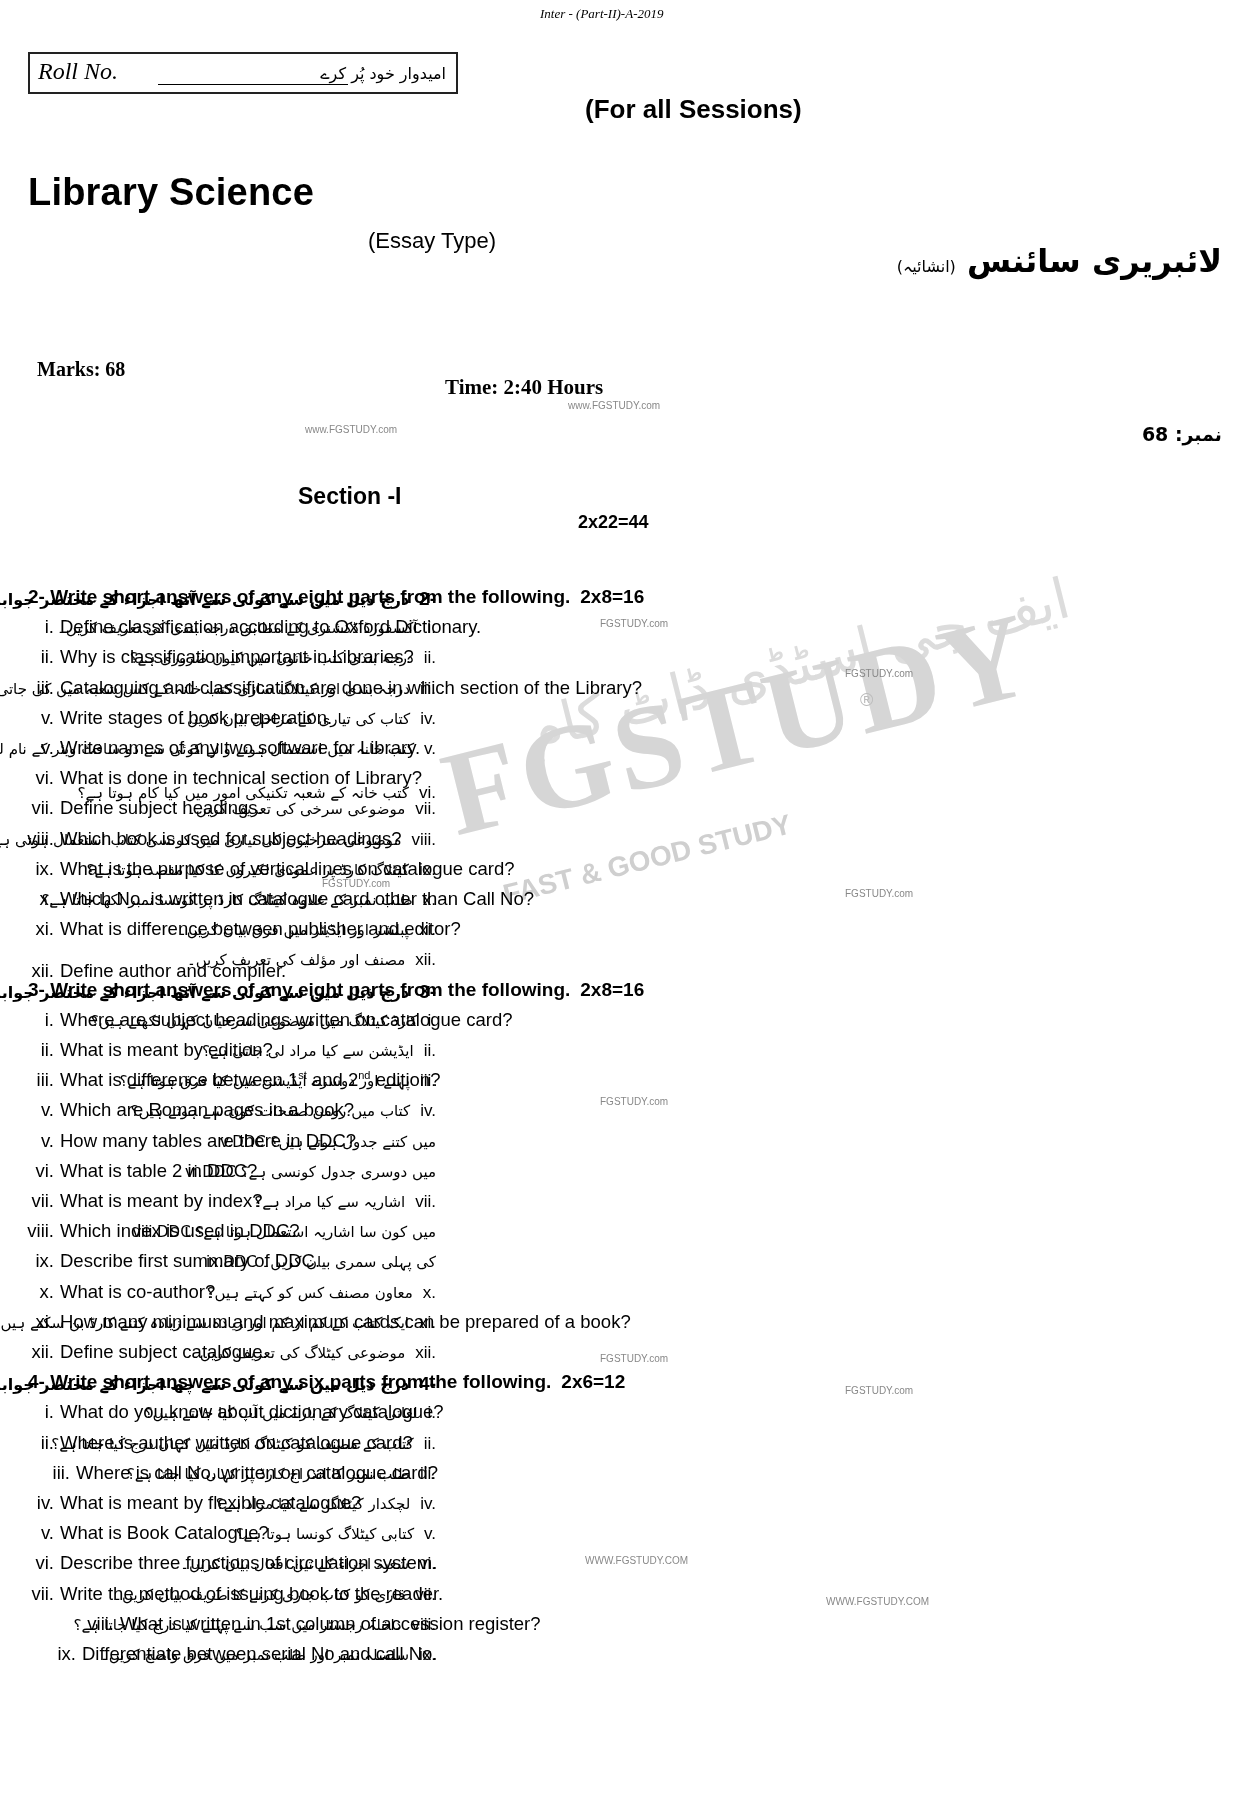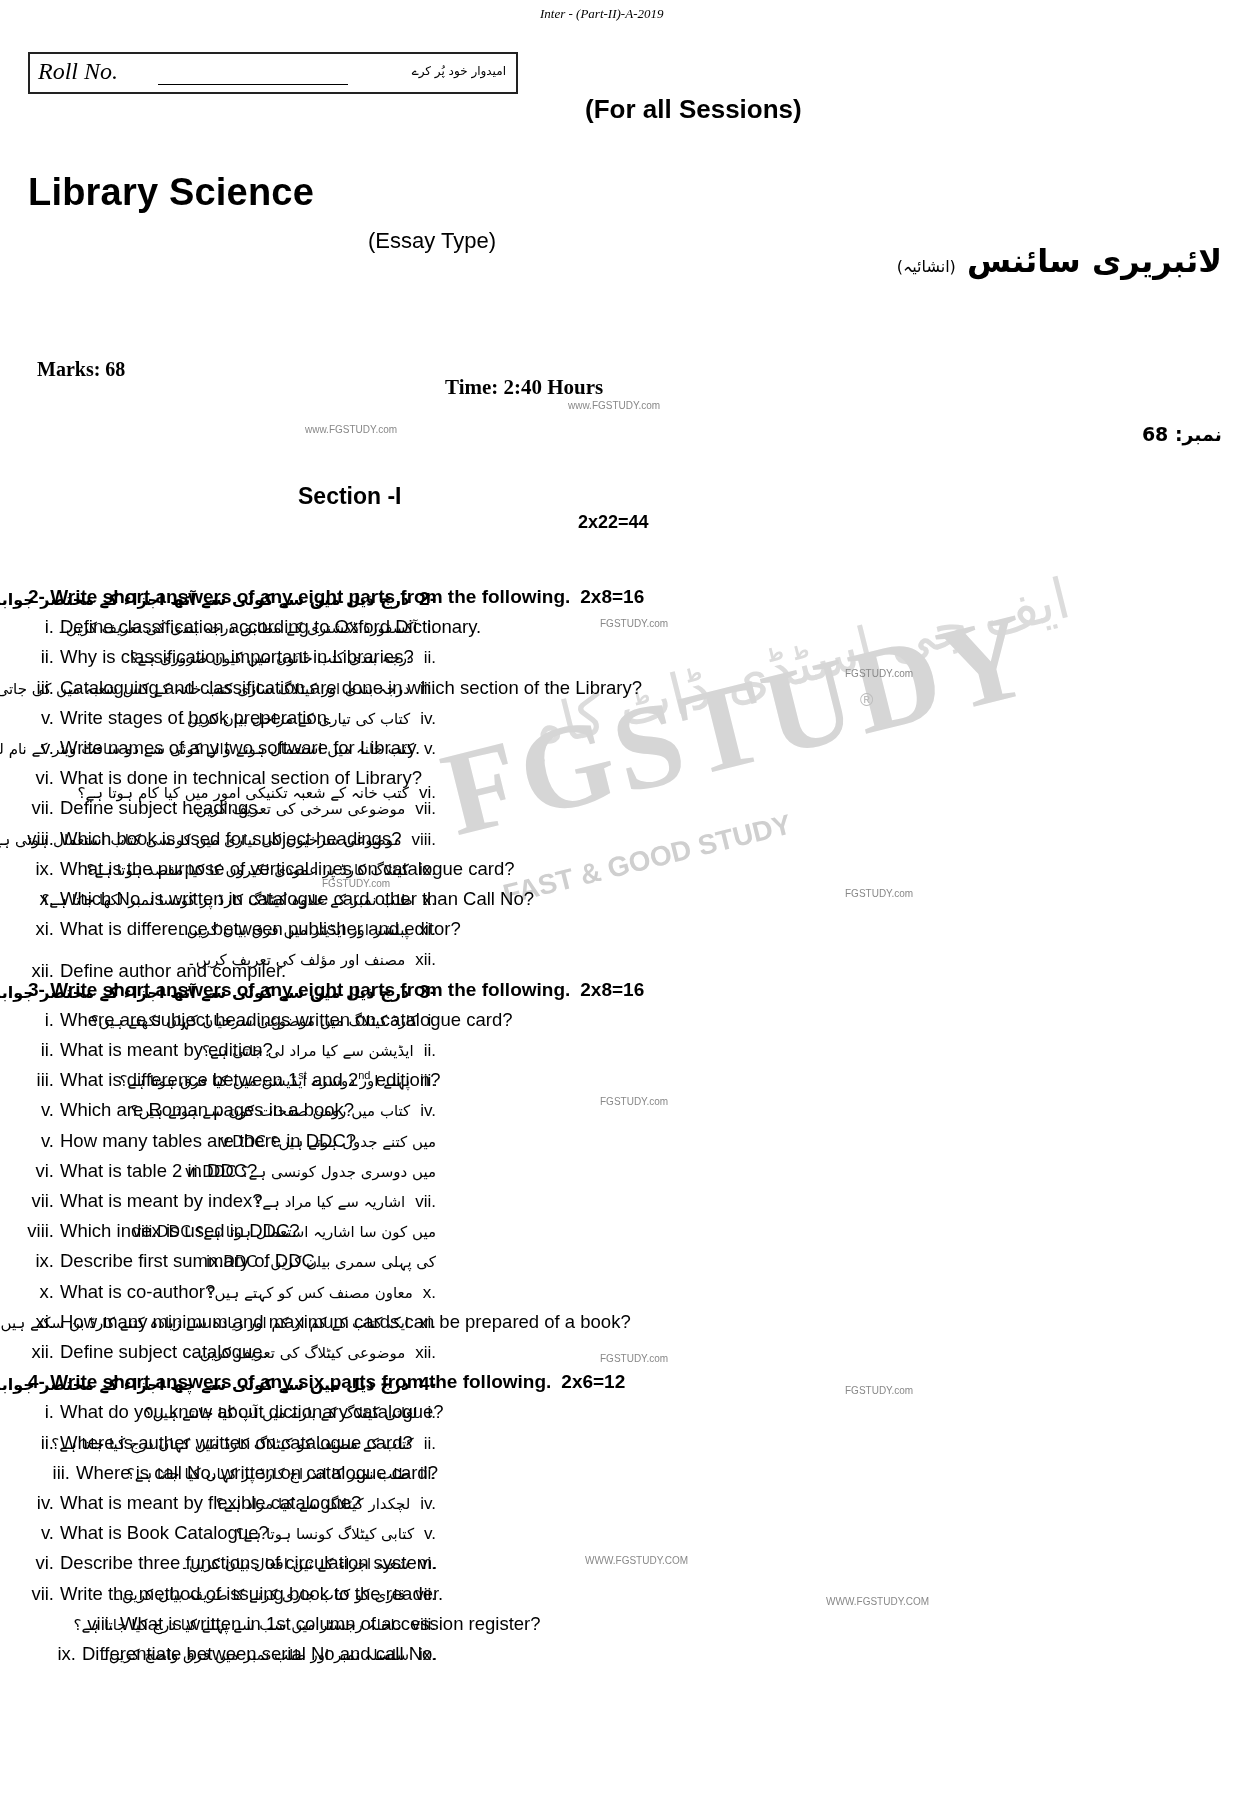--- a/index.html
+++ b/index.html
@@ -3,24 +3,24 @@
 <meta charset="utf-8">
 <style>
   html, body { margin: 0; padding: 0; background: #ffffff; }
   body { width: 1250px; height: 1813px; position: relative; overflow: hidden; color: #000; font-family: "Liberation Sans", sans-serif; }
   .abs { position: absolute; }
   .serif { font-family: "Liberation Serif", serif; }
   .sans { font-family: "Liberation Sans", sans-serif; }
   .urdu { font-family: "DejaVu Sans", sans-serif; direction: rtl; unicode-bidi: plaintext; }
 
   #top-ref { left: 540px; top: 6px; font-size: 13px; font-style: italic; }
-  #roll-box { left: 28px; top: 36px; width: 490px; height: 42px; border: 2px solid #222; box-sizing: border-box; padding-left: 8px; }
+  #roll-box { left: 28px; top: 36px; width: 430px; height: 42px; border: 2px solid #222; box-sizing: border-box; padding-left: 8px; }
   #roll-label { left: 8px; top: 4px; font-size: 24px; font-style: italic; }
   #roll-line { left: 128px; top: 30px; width: 190px; border-bottom: 1.5px solid #000; }
-  #roll-urdu { right: 10px; top: 10px; font-size: 12px; }
+  #roll-urdu { right: 10px; top: 10px; font-size: 16px; }
   #sessions { left: 585px; top: 36px; font-size: 26px; font-weight: bold; }
   #title { left: 28px; top: 82px; font-size: 38px; font-weight: bold; letter-spacing: 0.2px; }
   #title-sub { left: 368px; top: 96px; font-size: 22px; }
   #title-urdu { right: 28px; top: 84px; font-size: 32px; font-weight: bold; }
   #marks { left: 37px; top: 162px; font-size: 20px; font-weight: bold; }
   #time { left: 445px; top: 156px; font-size: 21px; font-weight: bold; }
   #time-urdu { left: 620px; top: 156px; font-size: 18px; font-weight: bold; }
   #marks-urdu { right: 28px; top: 158px; font-size: 19px; font-weight: bold; }
 
   .sec-title { font-size: 23px; font-weight: bold; }

